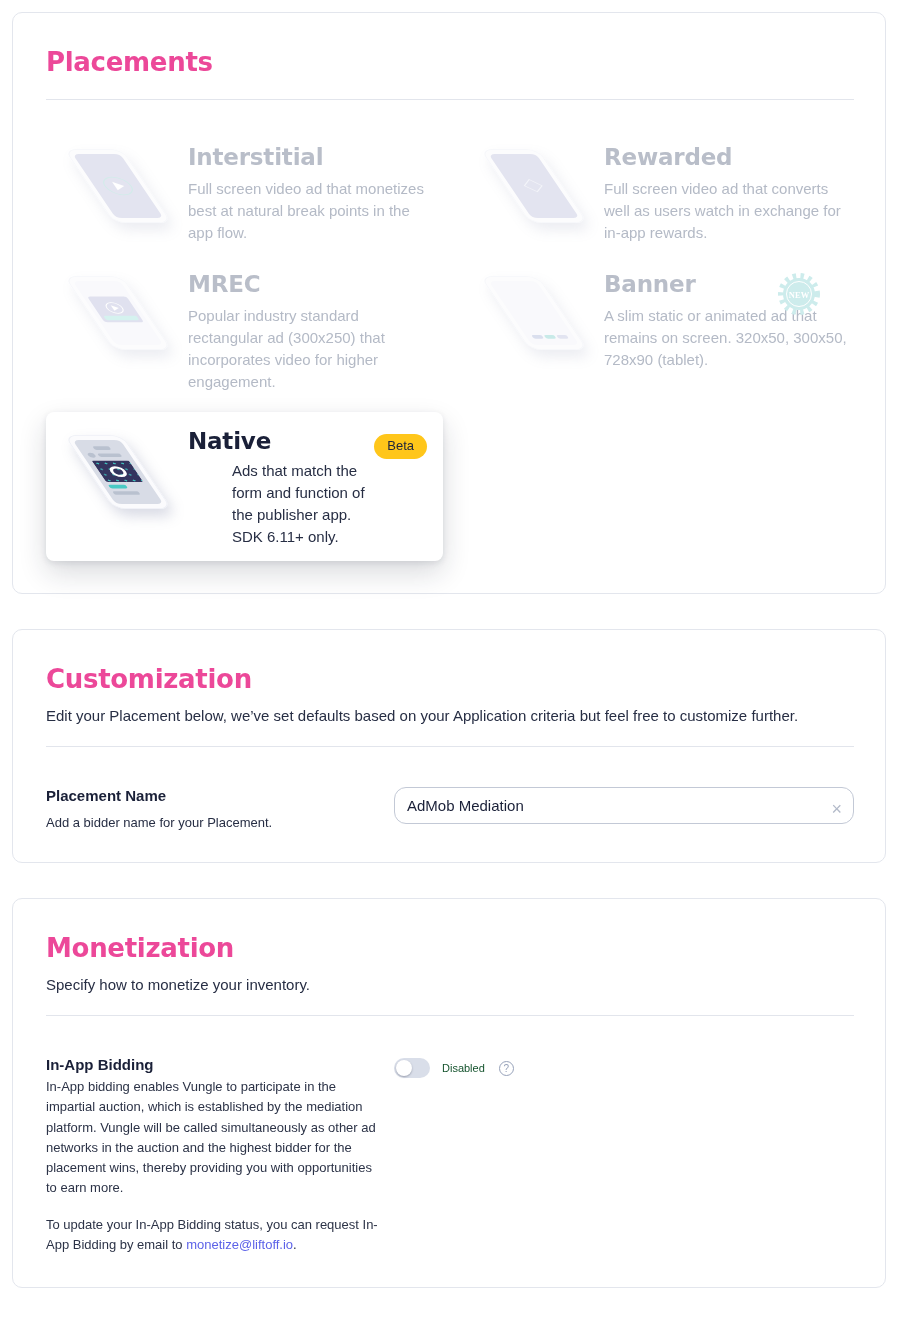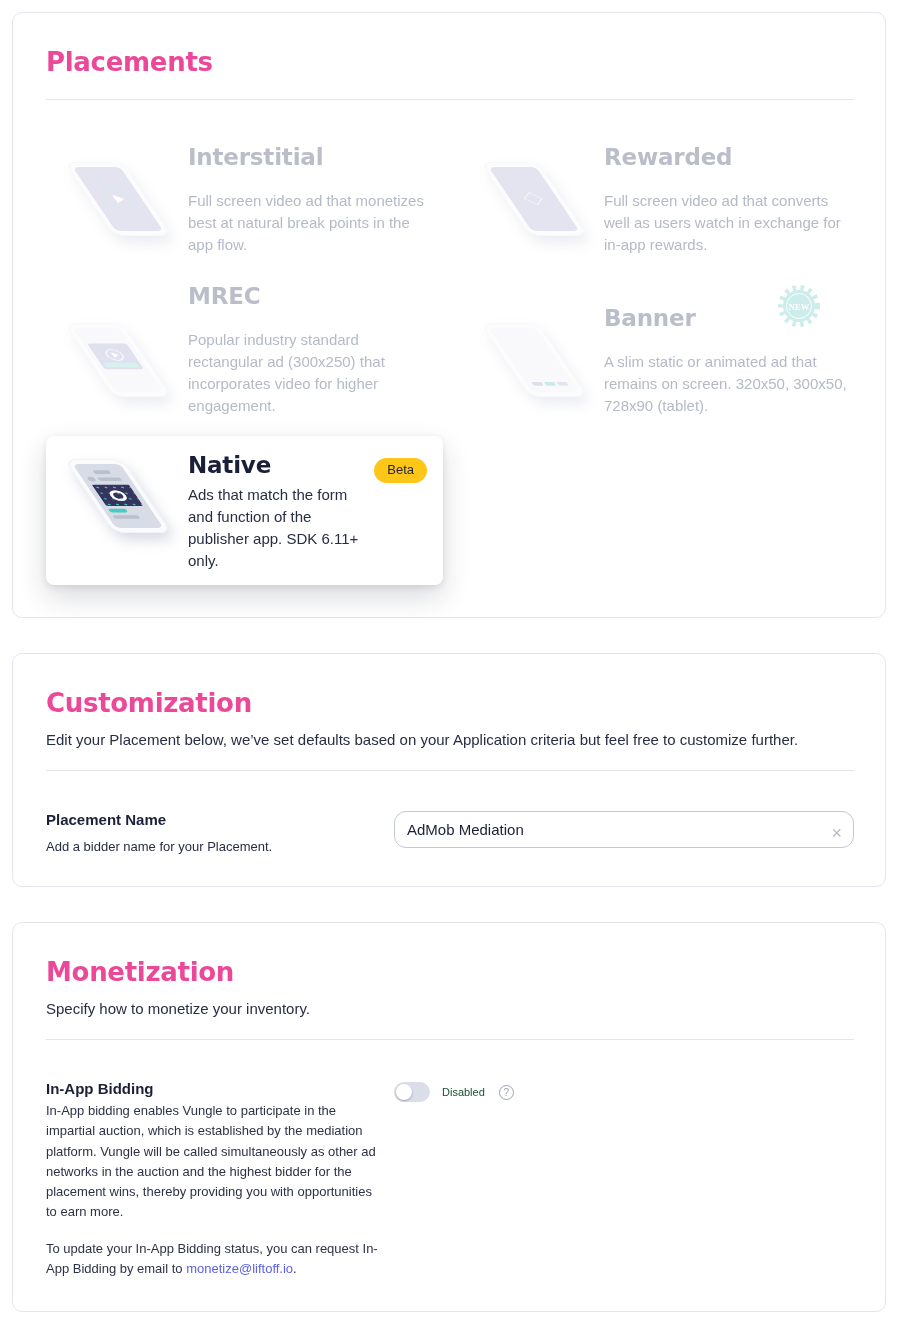--- a/index.html
+++ b/index.html
@@ -24,41 +24,41 @@
     font-size:26px; font-weight:700; color:#ec4899; letter-spacing:-0.3px;
   }
   .card-desc { font-size:15px; color:#272e44; margin-top:13px; }
   .divider { border:none; border-top:1px solid #e2e5ec; margin-top:22px; }
 
   
   .placement-grid {
     display:grid; grid-template-columns:1fr 1fr;
     column-gap:24px; row-gap:22px; margin-top:38px;
   }
-  .placement { display:flex; align-items:flex-end; padding-left:14px; position:relative; cursor:pointer; }
+  .placement { display:flex; align-items:flex-start; padding-left:14px; position:relative; cursor:pointer; }
   .placement-text { margin-top:6px; max-width:262px; }
   .placement-name {
     font-family:"DejaVu Sans", sans-serif;
     font-size:23px; font-weight:700; color:#1a2038; letter-spacing:-0.2px;
   }
-  .placement-desc { font-size:15px; line-height:1.45; color:#272e44; margin-top:20px; }
+  .placement-desc { font-size:15px; line-height:1.45; color:#272e44; margin-top:8px; }
   .placement.dimmed .placement-name { color:#b9bec9; }
   .placement.dimmed .placement-desc { color:#b4bac6; }
   .placement.dimmed .phone-wrap { opacity:.5; }
 
   
   .native-card {
     margin-top:20px; width:397px; min-height:113px;
     background:#fff; border-radius:8px;
     box-shadow:0 2px 6px rgba(23,28,48,.10), 0 12px 28px rgba(23,28,48,.16);
     display:flex; align-items:flex-start;
     padding:12px 16px 14px 14px; cursor:pointer;
   }
   .native-card .placement-text { margin-top:4px; max-width:216px; }
-  .native-card .placement-desc { margin-top:6px; }
+  .native-card .placement-desc { margin-top:6px;margin-left:44px; }
   .beta-badge {
     margin-left:auto; margin-top:10px;
     background:#ffc61a; color:#21263c;
     font-size:13px; font-weight:500;
     border-radius:13px; padding:4px 13px; line-height:1.3;
     white-space:nowrap;
   }
   .new-badge { position:absolute; right:32px; top:6px; width:46px; height:46px; }
 
   

